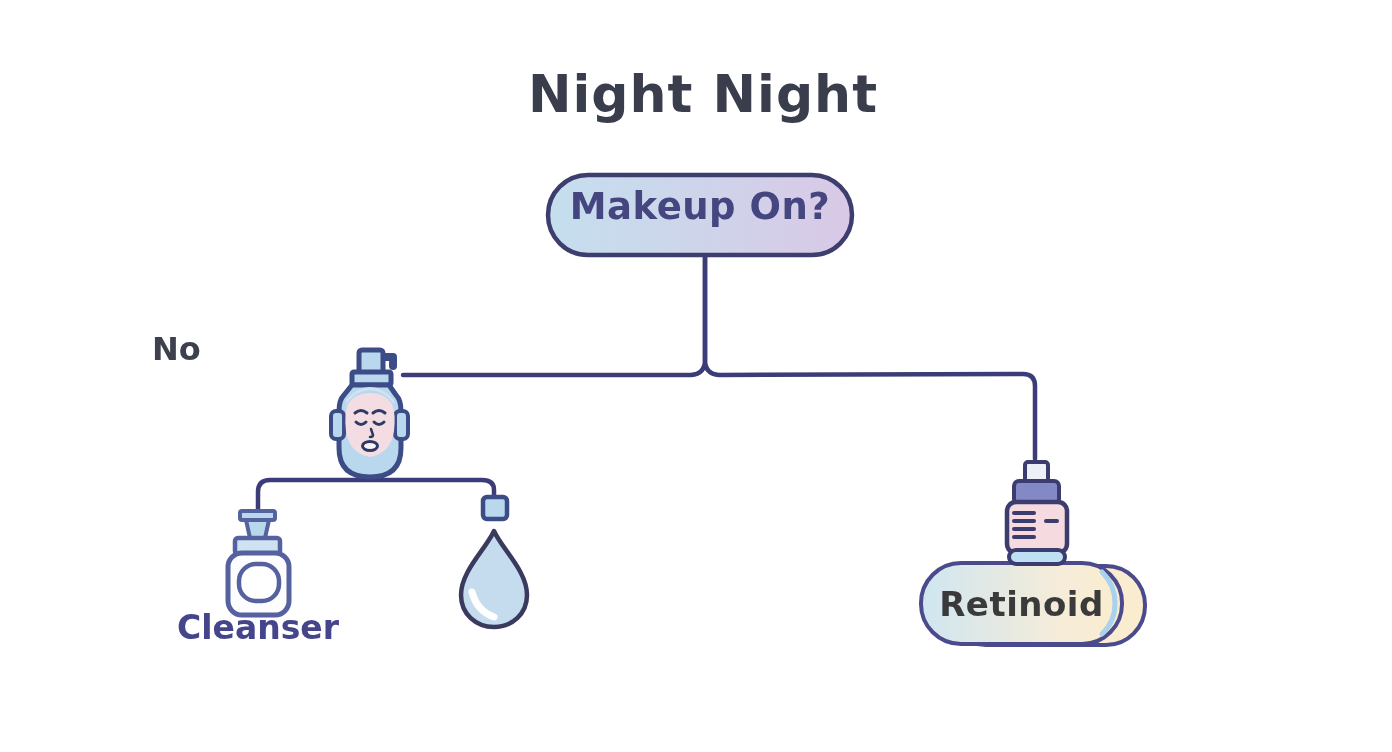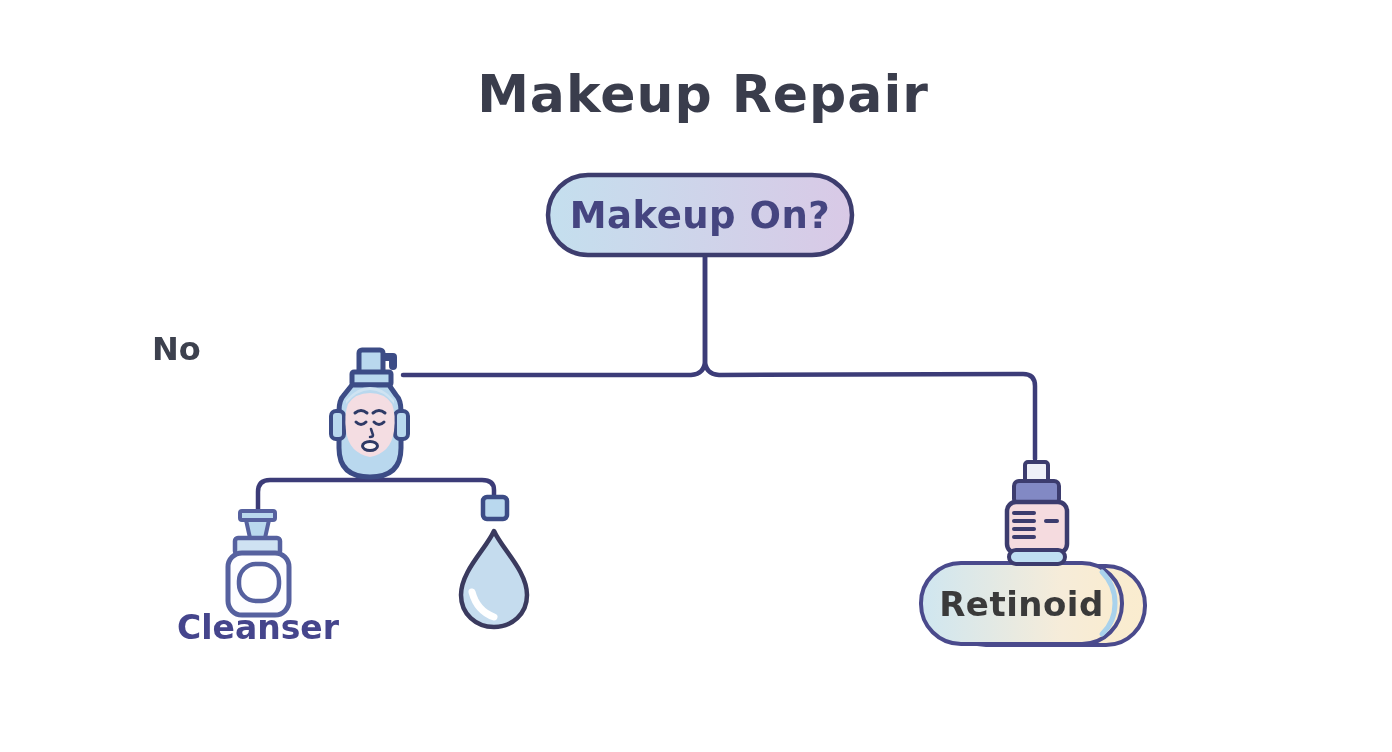--- a/index.html
+++ b/index.html
@@ -17,21 +17,21 @@
     text-align:center;
     font-size:52px;font-weight:700;letter-spacing:1px;
     color:#3a3d4c;
   }
   .no-label{
     left:152px;top:330px;width:120px;
     font-size:32px;font-weight:700;
     color:#3d414e;
   }
   .decision-text{
-    left:548px;top:175px;width:304px;height:80px;
+    left:548px;top:166px;width:304px;height:80px;
     display:flex;align-items:center;justify-content:center;
     font-size:37px;font-weight:700;letter-spacing:0.5px;
     color:#454580;
   }
   .cleanser-label{
     left:158px;top:608px;width:200px;
     text-align:center;
     font-size:33px;font-weight:700;
     color:#45458c;
   }
@@ -128,21 +128,21 @@
         <path d="M1014 513 L1034 513"></path>
         <path d="M1014 521 L1034 521"></path>
         <path d="M1014 529 L1034 529"></path>
         <path d="M1014 537 L1034 537"></path>
         <path d="M1046 521 L1057 521"></path>
       </g>
       <rect x="1009" y="550" width="56" height="14" rx="7" fill="#bfdff2" stroke="#3c3c6e" stroke-width="4"></rect>
     </g>
   </svg>
 
-  <h1 class="overlay title">Makeup Repair</h1>
+  <h1 class="overlay title">Night Night</h1>
 
   <div class="overlay no-label">No</div>
 
   <div class="overlay decision-text">Makeup On?</div>
 
   <div class="overlay cleanser-label">Cleanser</div>
 
   <div class="overlay retinoid-text">Retinoid</div>
 
 </div>

